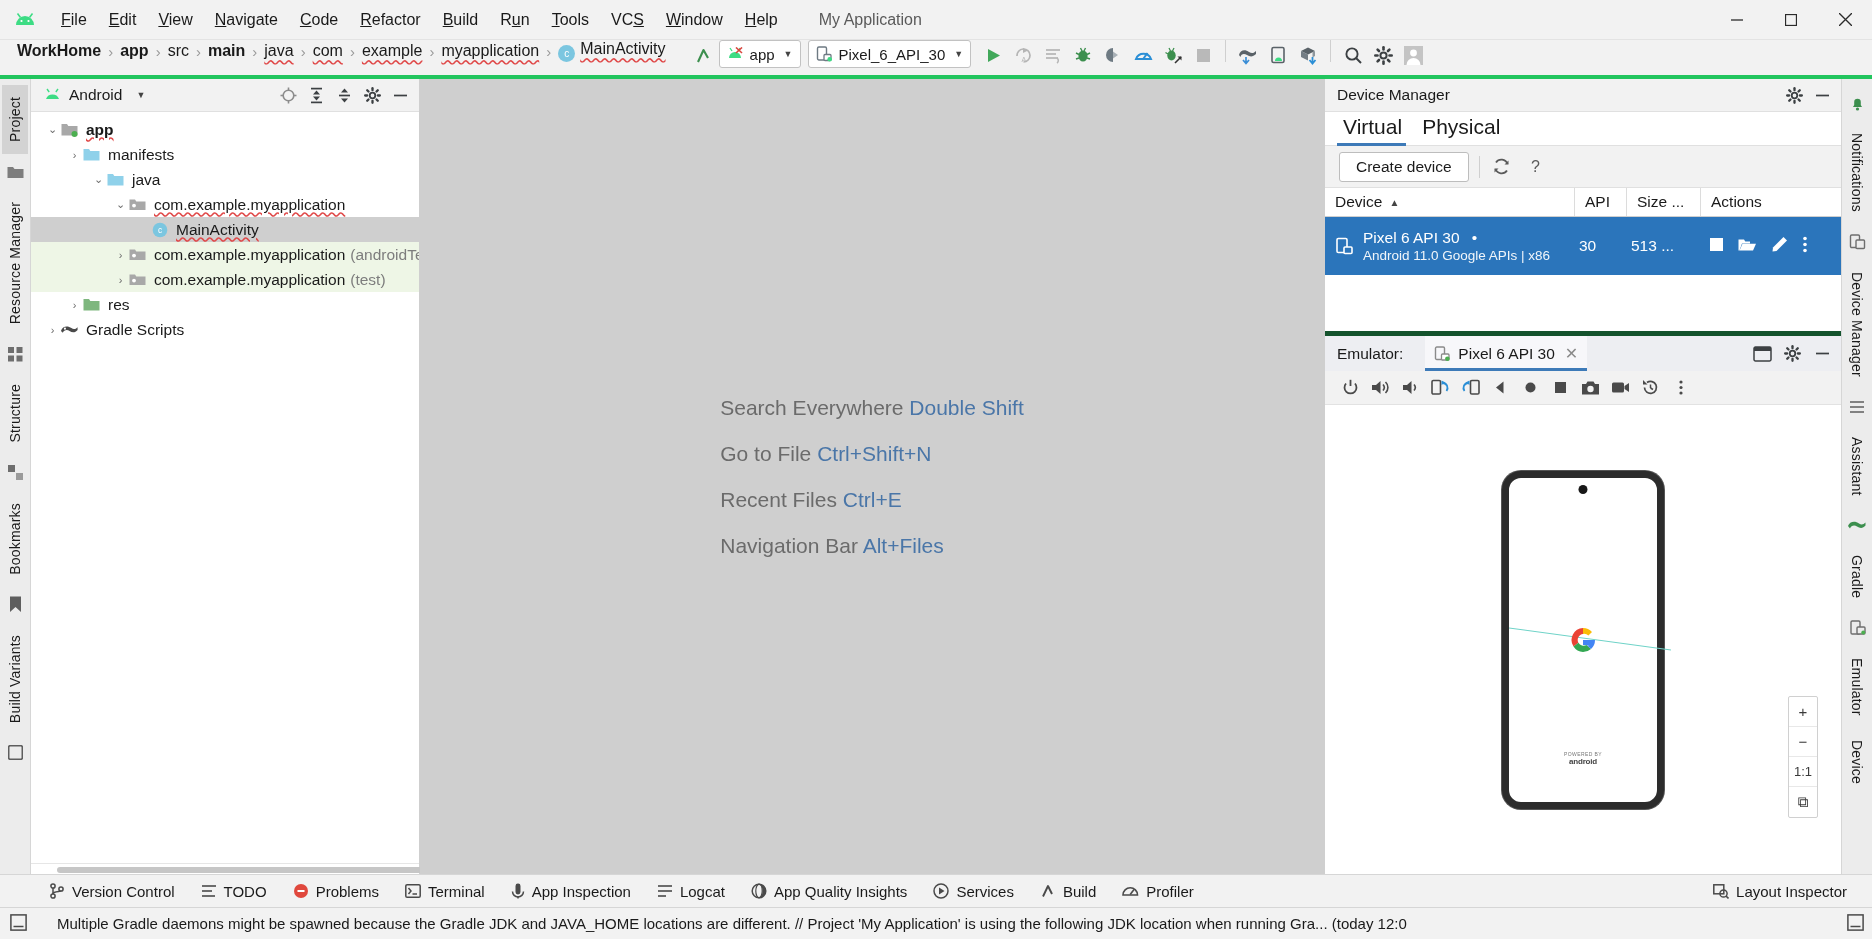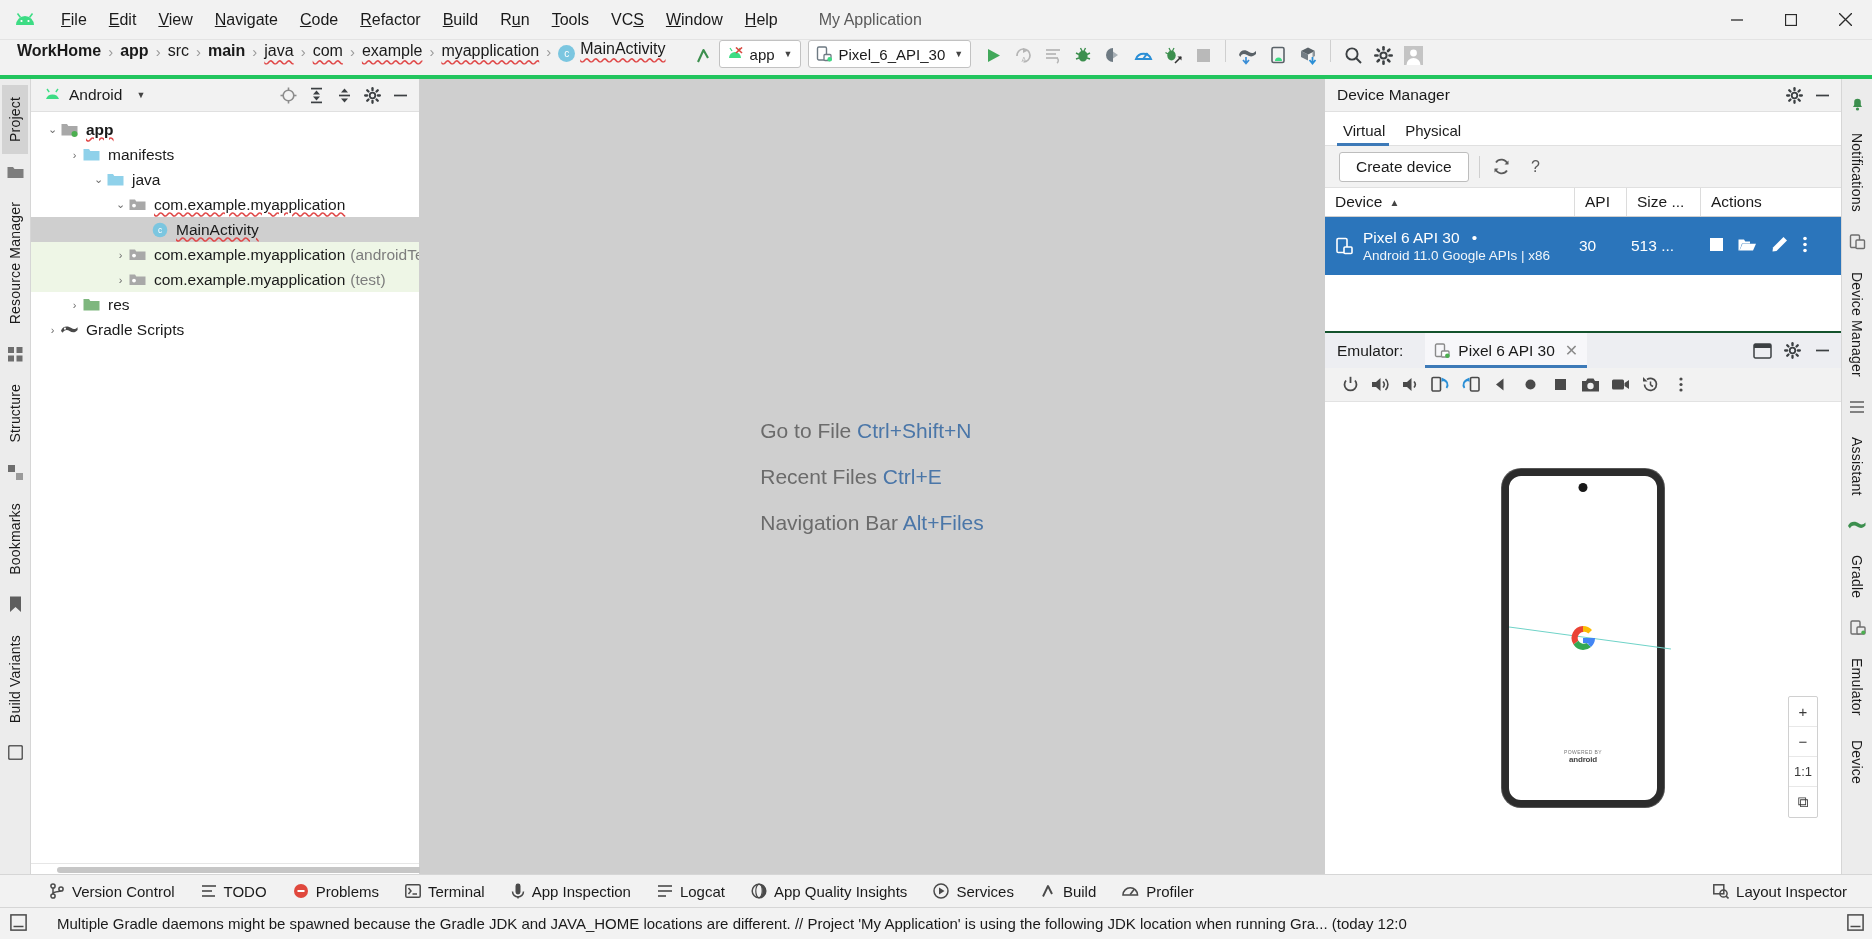--- a/index.html
+++ b/index.html
@@ -101,21 +101,21 @@
   
   .rdock { width: 517px; display: flex; flex-direction: column;
            border-left: 1px solid #cfcfcf; background: #f7f7f7; }
 
   .dm { display: flex; flex-direction: column; flex: 0 0 252px; background: #fff; }
   .dm-head { height: 33px; background: #f2f2f2; display: flex; align-items: center;
              padding: 0 6px 0 12px; border-bottom: 1px solid #e0e0e0; }
   .dm-title { font-size: 15.5px; }
   .dm-tabs { height: 34px; display: flex; align-items: flex-end; background: #fff;
              padding-left: 10px; border-bottom: 1px solid #e0e0e0; position: relative; }
-  .dm-tab { font-size: 15px; padding: 0 12px 6px 8px; color: #1a1a1a; position: relative; margin-top: 44px; }
+  .dm-tab { font-size: 21px; padding: 0 12px 6px 8px; color: #1a1a1a; position: relative; margin-top: 44px; }
   .dm-tab.active::after { content: ''; position: absolute; left: 2px; right: 8px;
                           bottom: -1px; height: 3px; background: #3d7ab8; }
   .dm-tools { height: 42px; background: #f2f2f2; display: flex; align-items: center;
               padding-left: 14px; gap: 10px; border-bottom: 1px solid #e0e0e0; }
   .btn { height: 30px; border: 1px solid #bdbdbd; border-radius: 3px; background: #fff;
          font-size: 15.5px; padding: 0 16px; display: flex; align-items: center; }
   .mini { width: 24px; height: 24px; display: flex; align-items: center;
           justify-content: center; color: #4a4a4a; }
   .dm-sep { width: 1px; height: 22px; background: #cfcfcf; }
   .dt-head { height: 29px; display: flex; align-items: center; background: #fff;
@@ -129,21 +129,21 @@
   .dtc1 { width: 250px; display: flex; align-items: center; padding-left: 10px; gap: 9px; }
   .dtc1 .nm { font-size: 15.5px; line-height: 19px; }
   .dtc1 .sb { font-size: 13.5px; line-height: 18px; opacity: .93; }
   .dtc2 { width: 52px; font-size: 15.5px; padding-left: 4px; }
   .dtc3 { width: 74px; font-size: 15.5px; padding-left: 4px; }
   .dtc4 { flex: 1; display: flex; align-items: center; gap: 14px; padding-left: 8px; }
   .dt-blank { flex: 1; background: #fff; }
 
   
   .em { flex: 1; display: flex; flex-direction: column; background: #fff; min-height: 0;
-        border-top: 2px solid #14532d; }
+        border-top: 5px solid #14532d; }
   .em-head { height: 35px; background: #edeef2; display: flex; align-items: center;
              padding: 0 6px 0 12px; }
   .em-lbl { font-size: 15.5px; margin-right: 22px; }
   .em-tab { display: flex; align-items: center; gap: 7px; font-size: 15.5px;
             padding: 0 9px; height: 35px; position: relative; background: #f7f7fa; }
   .em-tab::after { content: ''; position: absolute; left: 0; right: 0; bottom: 0;
                    height: 3px; background: #3d7ab8; }
   .em-x { color: #8a8a8a; font-size: 16px; margin-left: 3px; }
   .em-actions { margin-left: auto; display: flex; align-items: center; gap: 4px; }
   .em-tools { height: 34px; background: #f2f2f2; display: flex; align-items: center;
@@ -593,20 +593,23 @@
         </div>
       </div>
       <div class="proj-scroll">
           <i></i>
         </div>
     </div>
 
     <div class="editor">
       <div class="tips">
         <div class="tip">
+          <span>Search Everywhere </span><span class="k">Double Shift</span>
+        </div>
+        <div class="tip">
           <span>Go to File </span><span class="k">Ctrl+Shift+N</span>
         </div>
         <div class="tip">
           <span>Recent Files </span><span class="k">Ctrl+E</span>
         </div>
         <div class="tip">
           <span>Navigation Bar </span><span class="k">Alt+Files</span>
         </div>
       </div>
     </div>

